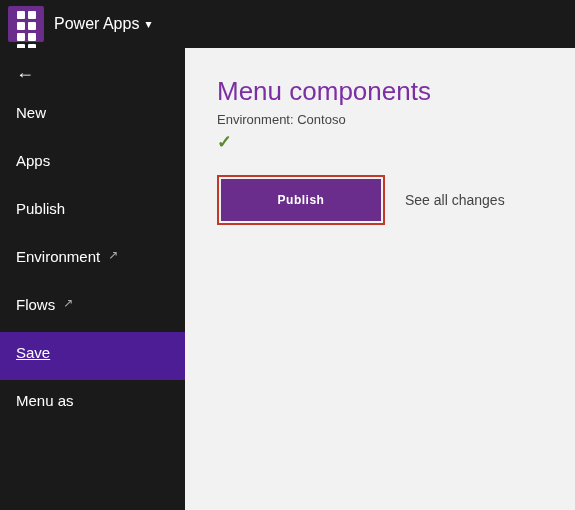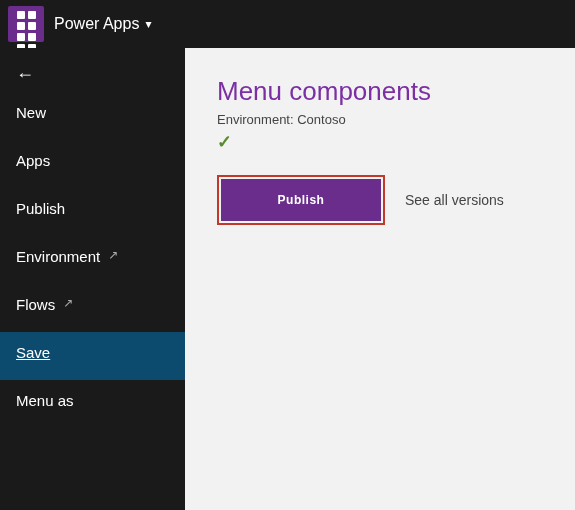--- a/index.html
+++ b/index.html
@@ -84,21 +84,21 @@
     .sidebar-item {
       display: flex;
       padding: 12px 16px;
       color: white;
       cursor: pointer;
       font-size: 15px;
       height: 48px;
       position: relative;
     }
     .sidebar-item.active {
-      background: #0c4a6e;
+      background: #4c1d95;
       text-decoration: underline;
     }
     .sidebar-item .ext-icon {
       font-size: 12px;
       margin-left: 8px;
       color: #aaa;
     }
 
     
     .content-area {
@@ -221,17 +221,17 @@
   <div class="content-area">
     <div class="content-title">Menu components</div>
     <div class="content-env">Environment: Contoso</div>
     <div class="changes-row">
       <span class="check-icon">✓</span>
     </div>
     <div class="actions-row">
       <div class="publish-button-wrapper">
         <button class="publish-button">Publish</button>
       </div>
-      <a class="see-versions-link">See all versions</a>
+      <a class="see-versions-link">See all changes</a>
     </div>
   </div>
 
 </div>
 
 </body></html>

